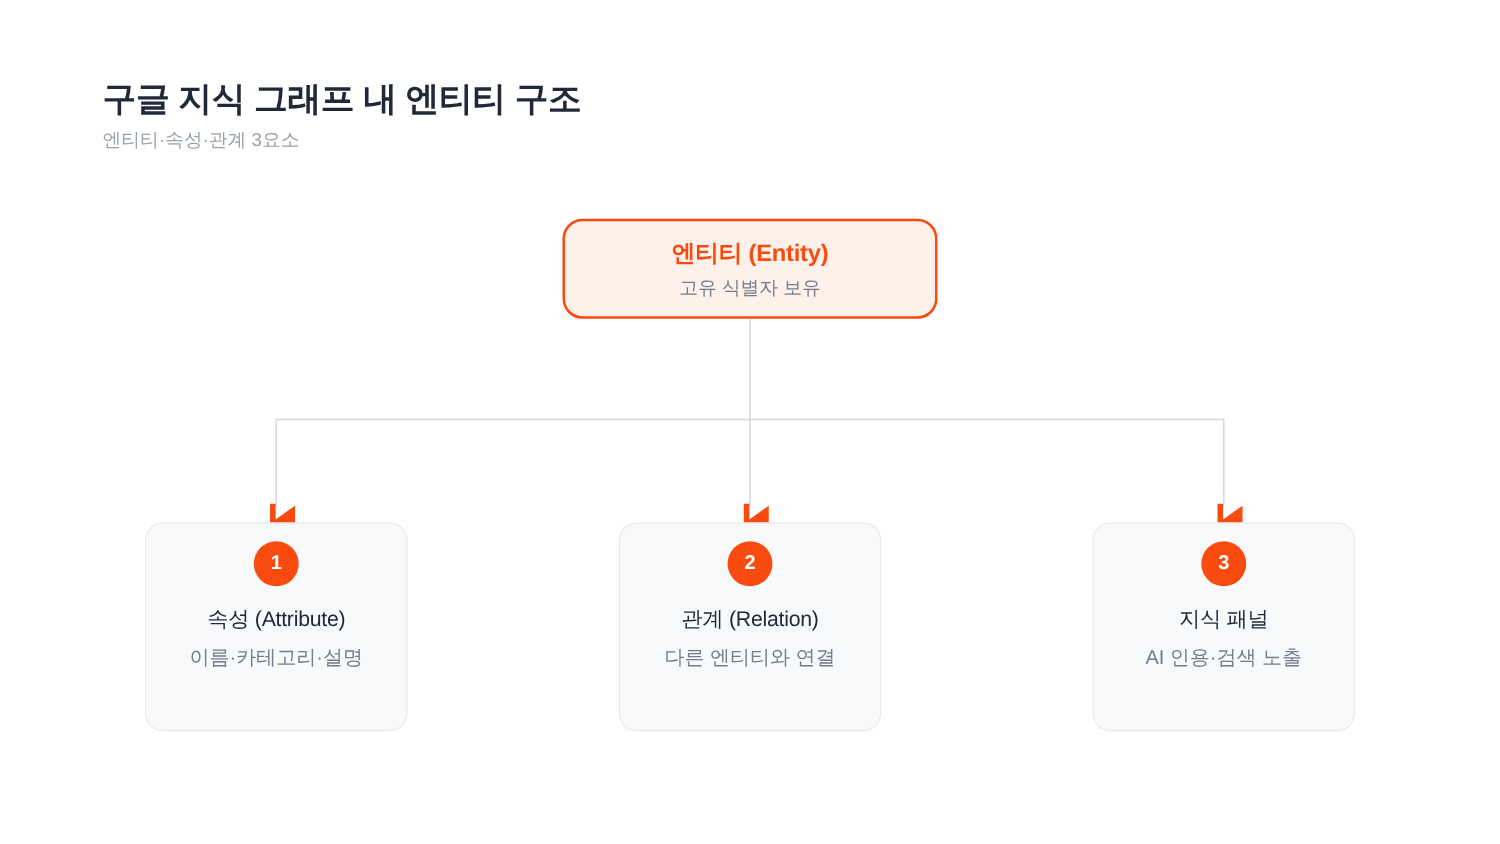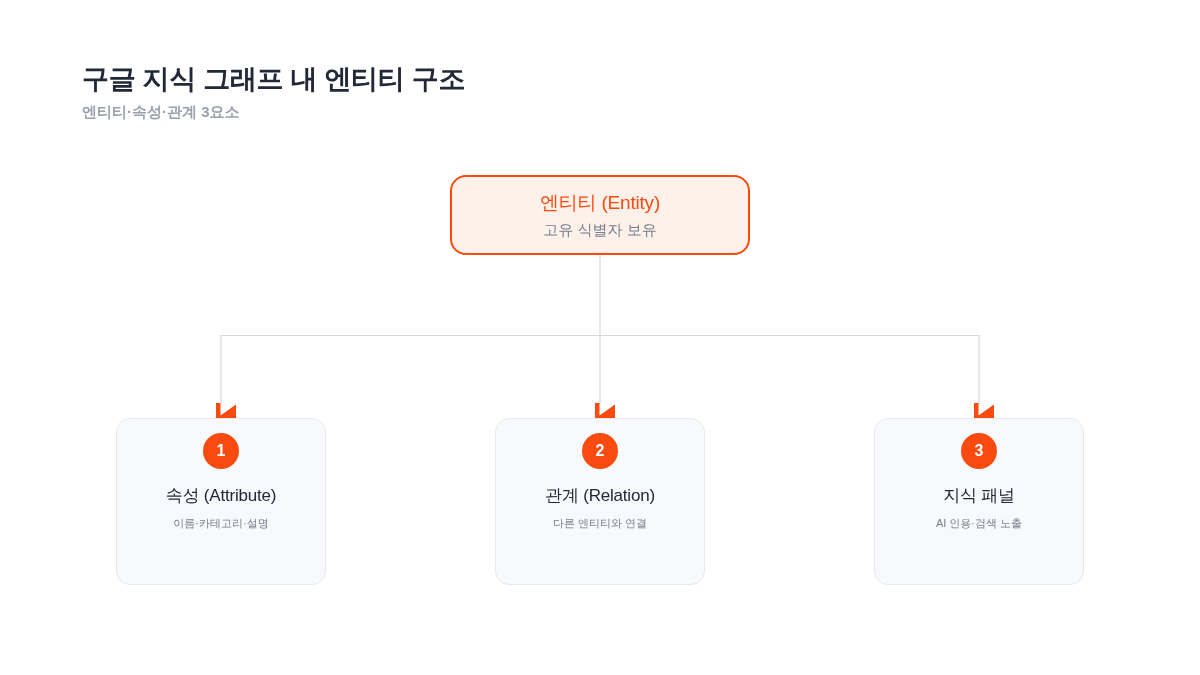--- a/index.html
+++ b/index.html
@@ -14,46 +14,46 @@
   }
   *{margin:0;padding:0;box-sizing:border-box;}
   html,body{width:1200px;height:675px;background:#ffffff;overflow:hidden;
     font-family:"Liberation Sans","DejaVu Sans",sans-serif;}
   .stage{position:relative;width:1200px;height:561px;background:#fff;}
 
   
   .page-title{position:absolute;left:82px;top:62px;font-size:27px;line-height:34px;
     font-weight:800;color:var(--heading);letter-spacing:-0.3px;}
   .page-subtitle{position:absolute;left:82px;top:103px;font-size:15px;
-    color:var(--muted);font-weight:700;}
+    color:var(--muted);font-weight:400;}
 
   
   .root-node{position:absolute;left:450px;top:175px;width:300px;height:80px;
     background:var(--root_fill);border:2px solid var(--accent);border-radius:16px;
     display:flex;flex-direction:column;align-items:center;justify-content:center;gap:5px;}
-  .root-title{font-size:19px;font-weight:400;color:var(--accent);letter-spacing:-0.2px;}
+  .root-title{font-size:19px;font-weight:700;color:var(--accent);letter-spacing:-0.2px;}
   .root-subtitle{font-size:15px;color:var(--child_subtitle);}
 
   
   .connector-svg{position:absolute;left:0;top:0;width:1200px;height:675px;
     pointer-events:none;color:var(--connector);}
   .connector-svg line{stroke:currentColor;stroke-width:1.2;}
   .connector-svg .arrow{fill:var(--accent);}
 
   
   .child-card{position:absolute;top:418px;width:210px;height:167px;
     background:var(--child_fill);border:1px solid var(--child_border);border-radius:14px;
     display:flex;flex-direction:column;align-items:center;}
   .child-card.c1{left:116px;} .child-card.c2{left:495px;} .child-card.c3{left:874px;}
   .badge{width:36px;height:36px;border-radius:50%;background:var(--accent);
     margin-top:14px;display:flex;align-items:center;justify-content:center;
     color:#fff;font-size:16px;font-weight:700;}
   .child-title{margin-top:15px;font-size:17px;font-weight:400;color:var(--heading);
     letter-spacing:-0.2px;}
-  .child-subtitle{margin-top:9px;font-size:11px;color:var(--child_subtitle);}
+  .child-subtitle{margin-top:9px;font-size:16px;color:var(--child_subtitle);}
 </style>
 </head>
 <body>
 
 <div class="stage">
 
   <div class="page-title">구글 지식 그래프 내 엔티티 구조</div>
   <div class="page-subtitle">엔티티·속성·관계 3요소</div>
 
   <svg class="connector-svg" viewBox="0 0 1200 675" xmlns="http://www.w3.org/2000/svg" aria-hidden="true">

